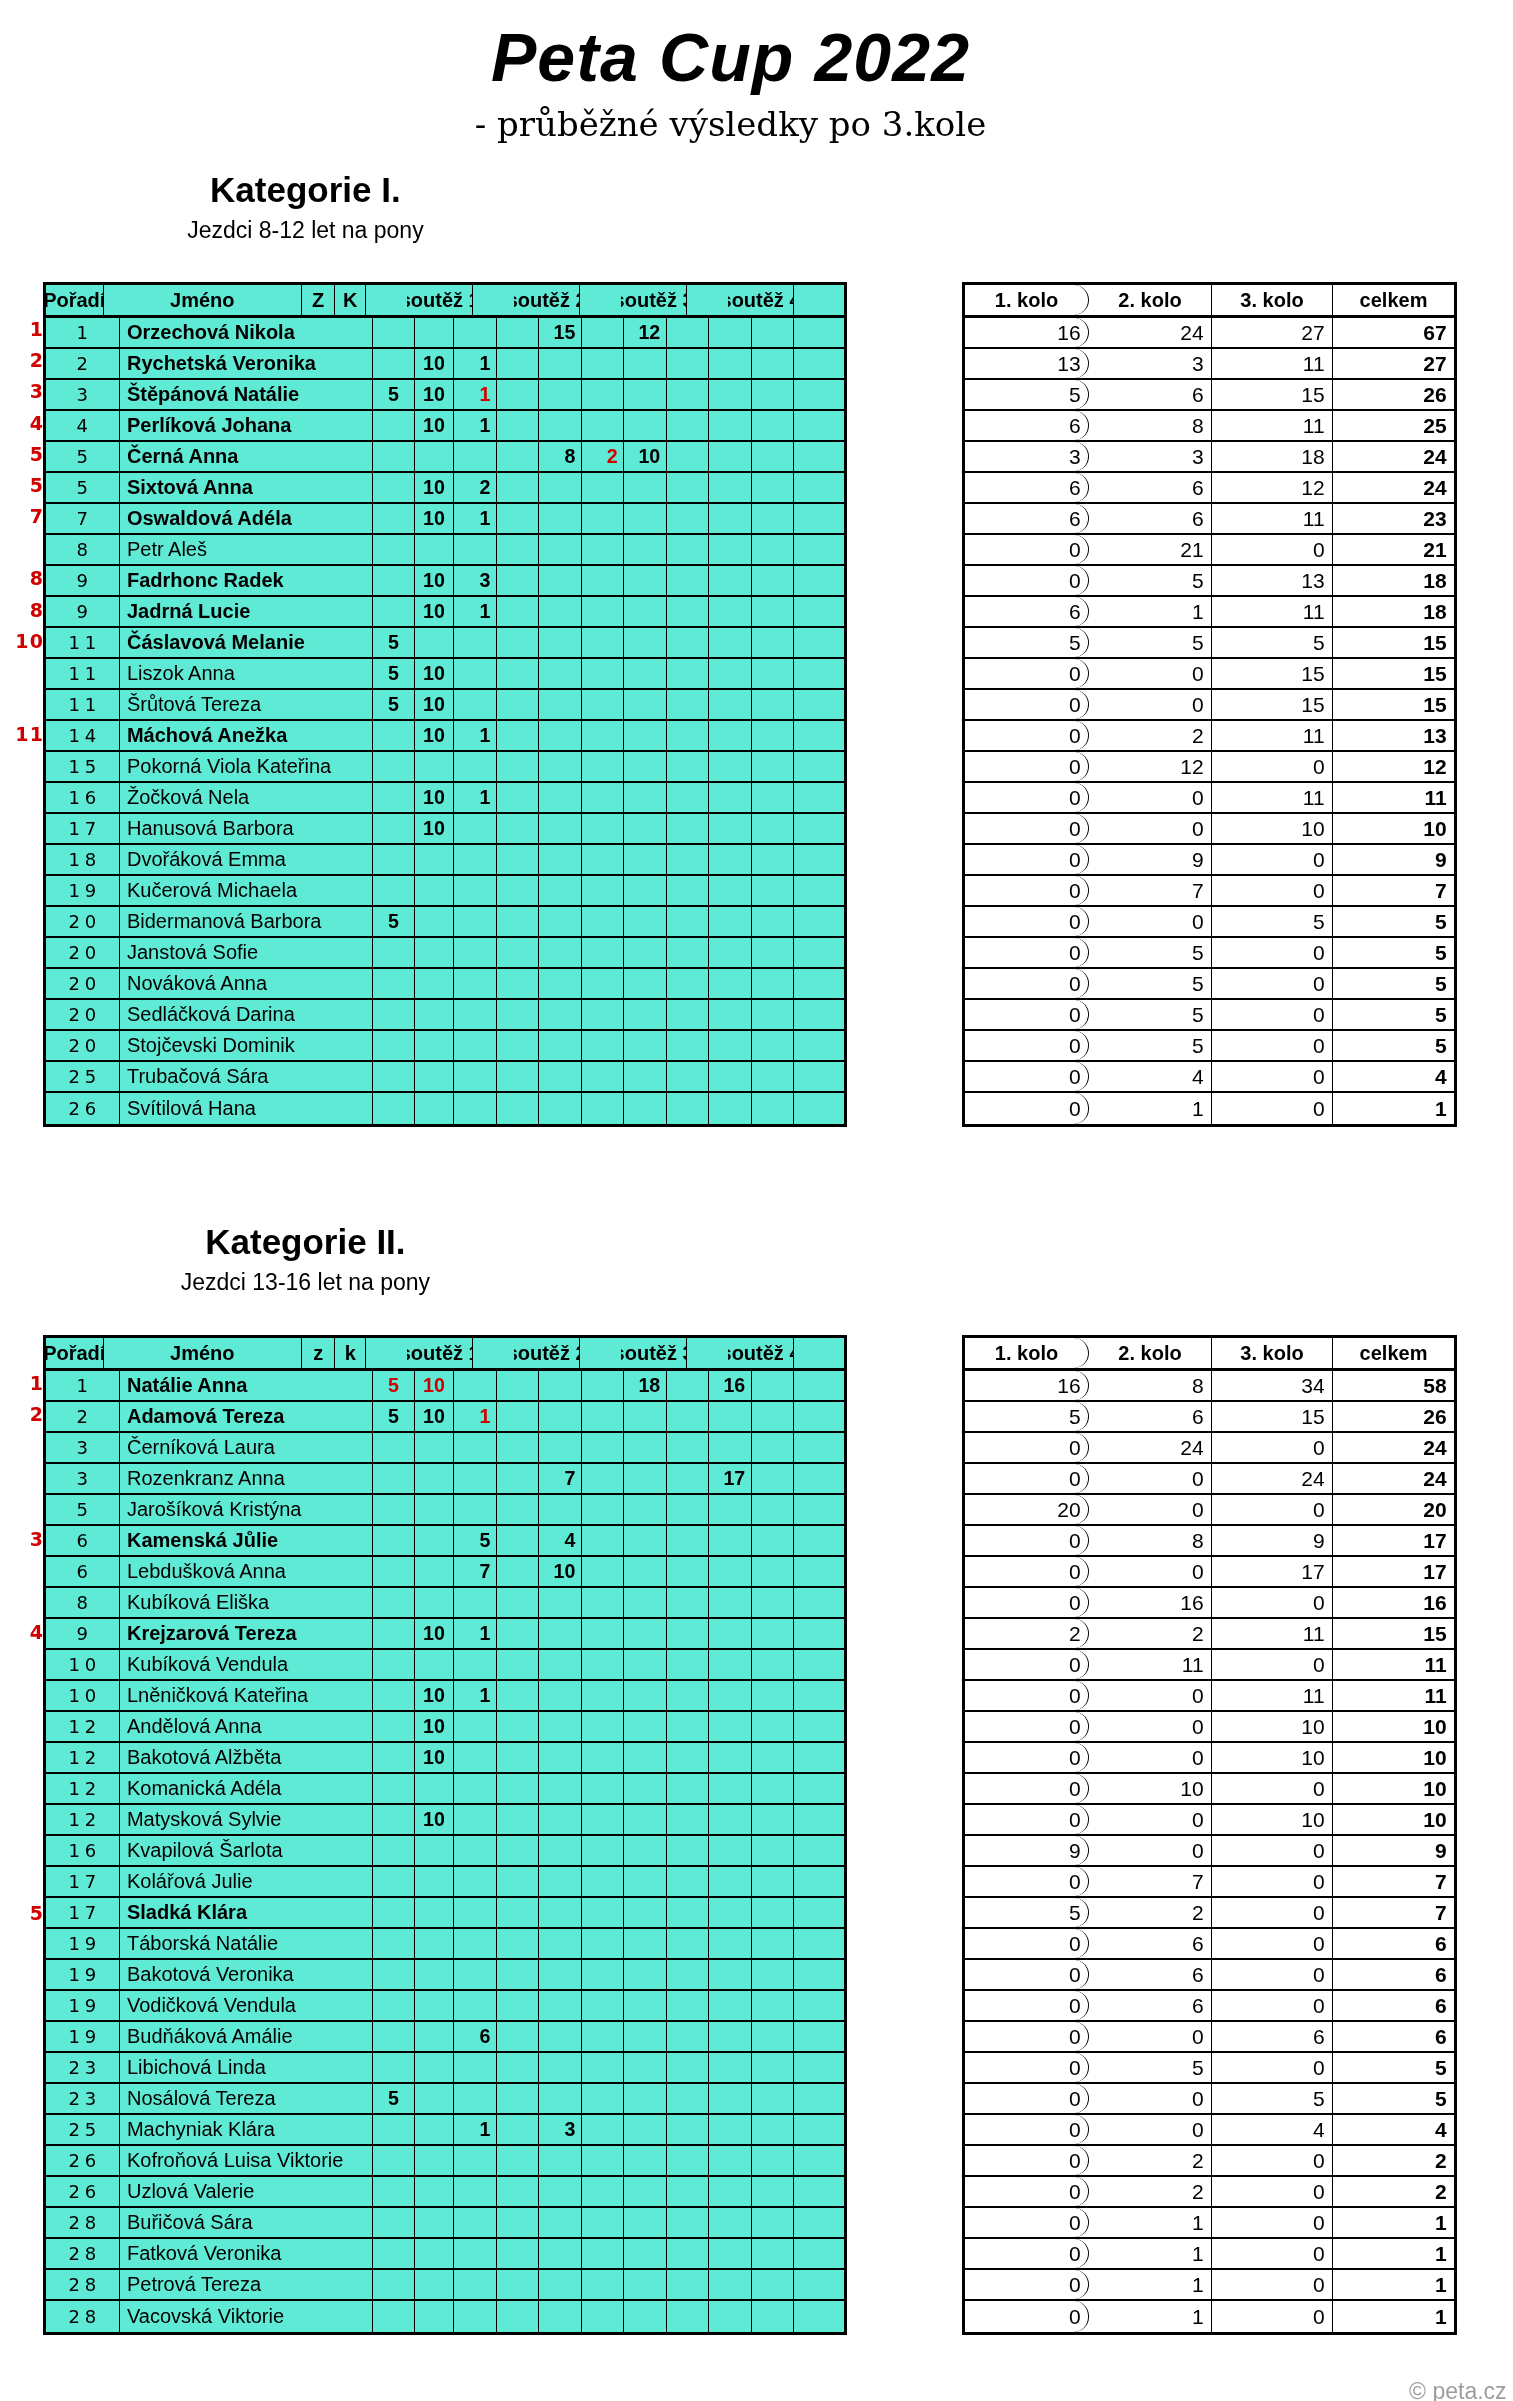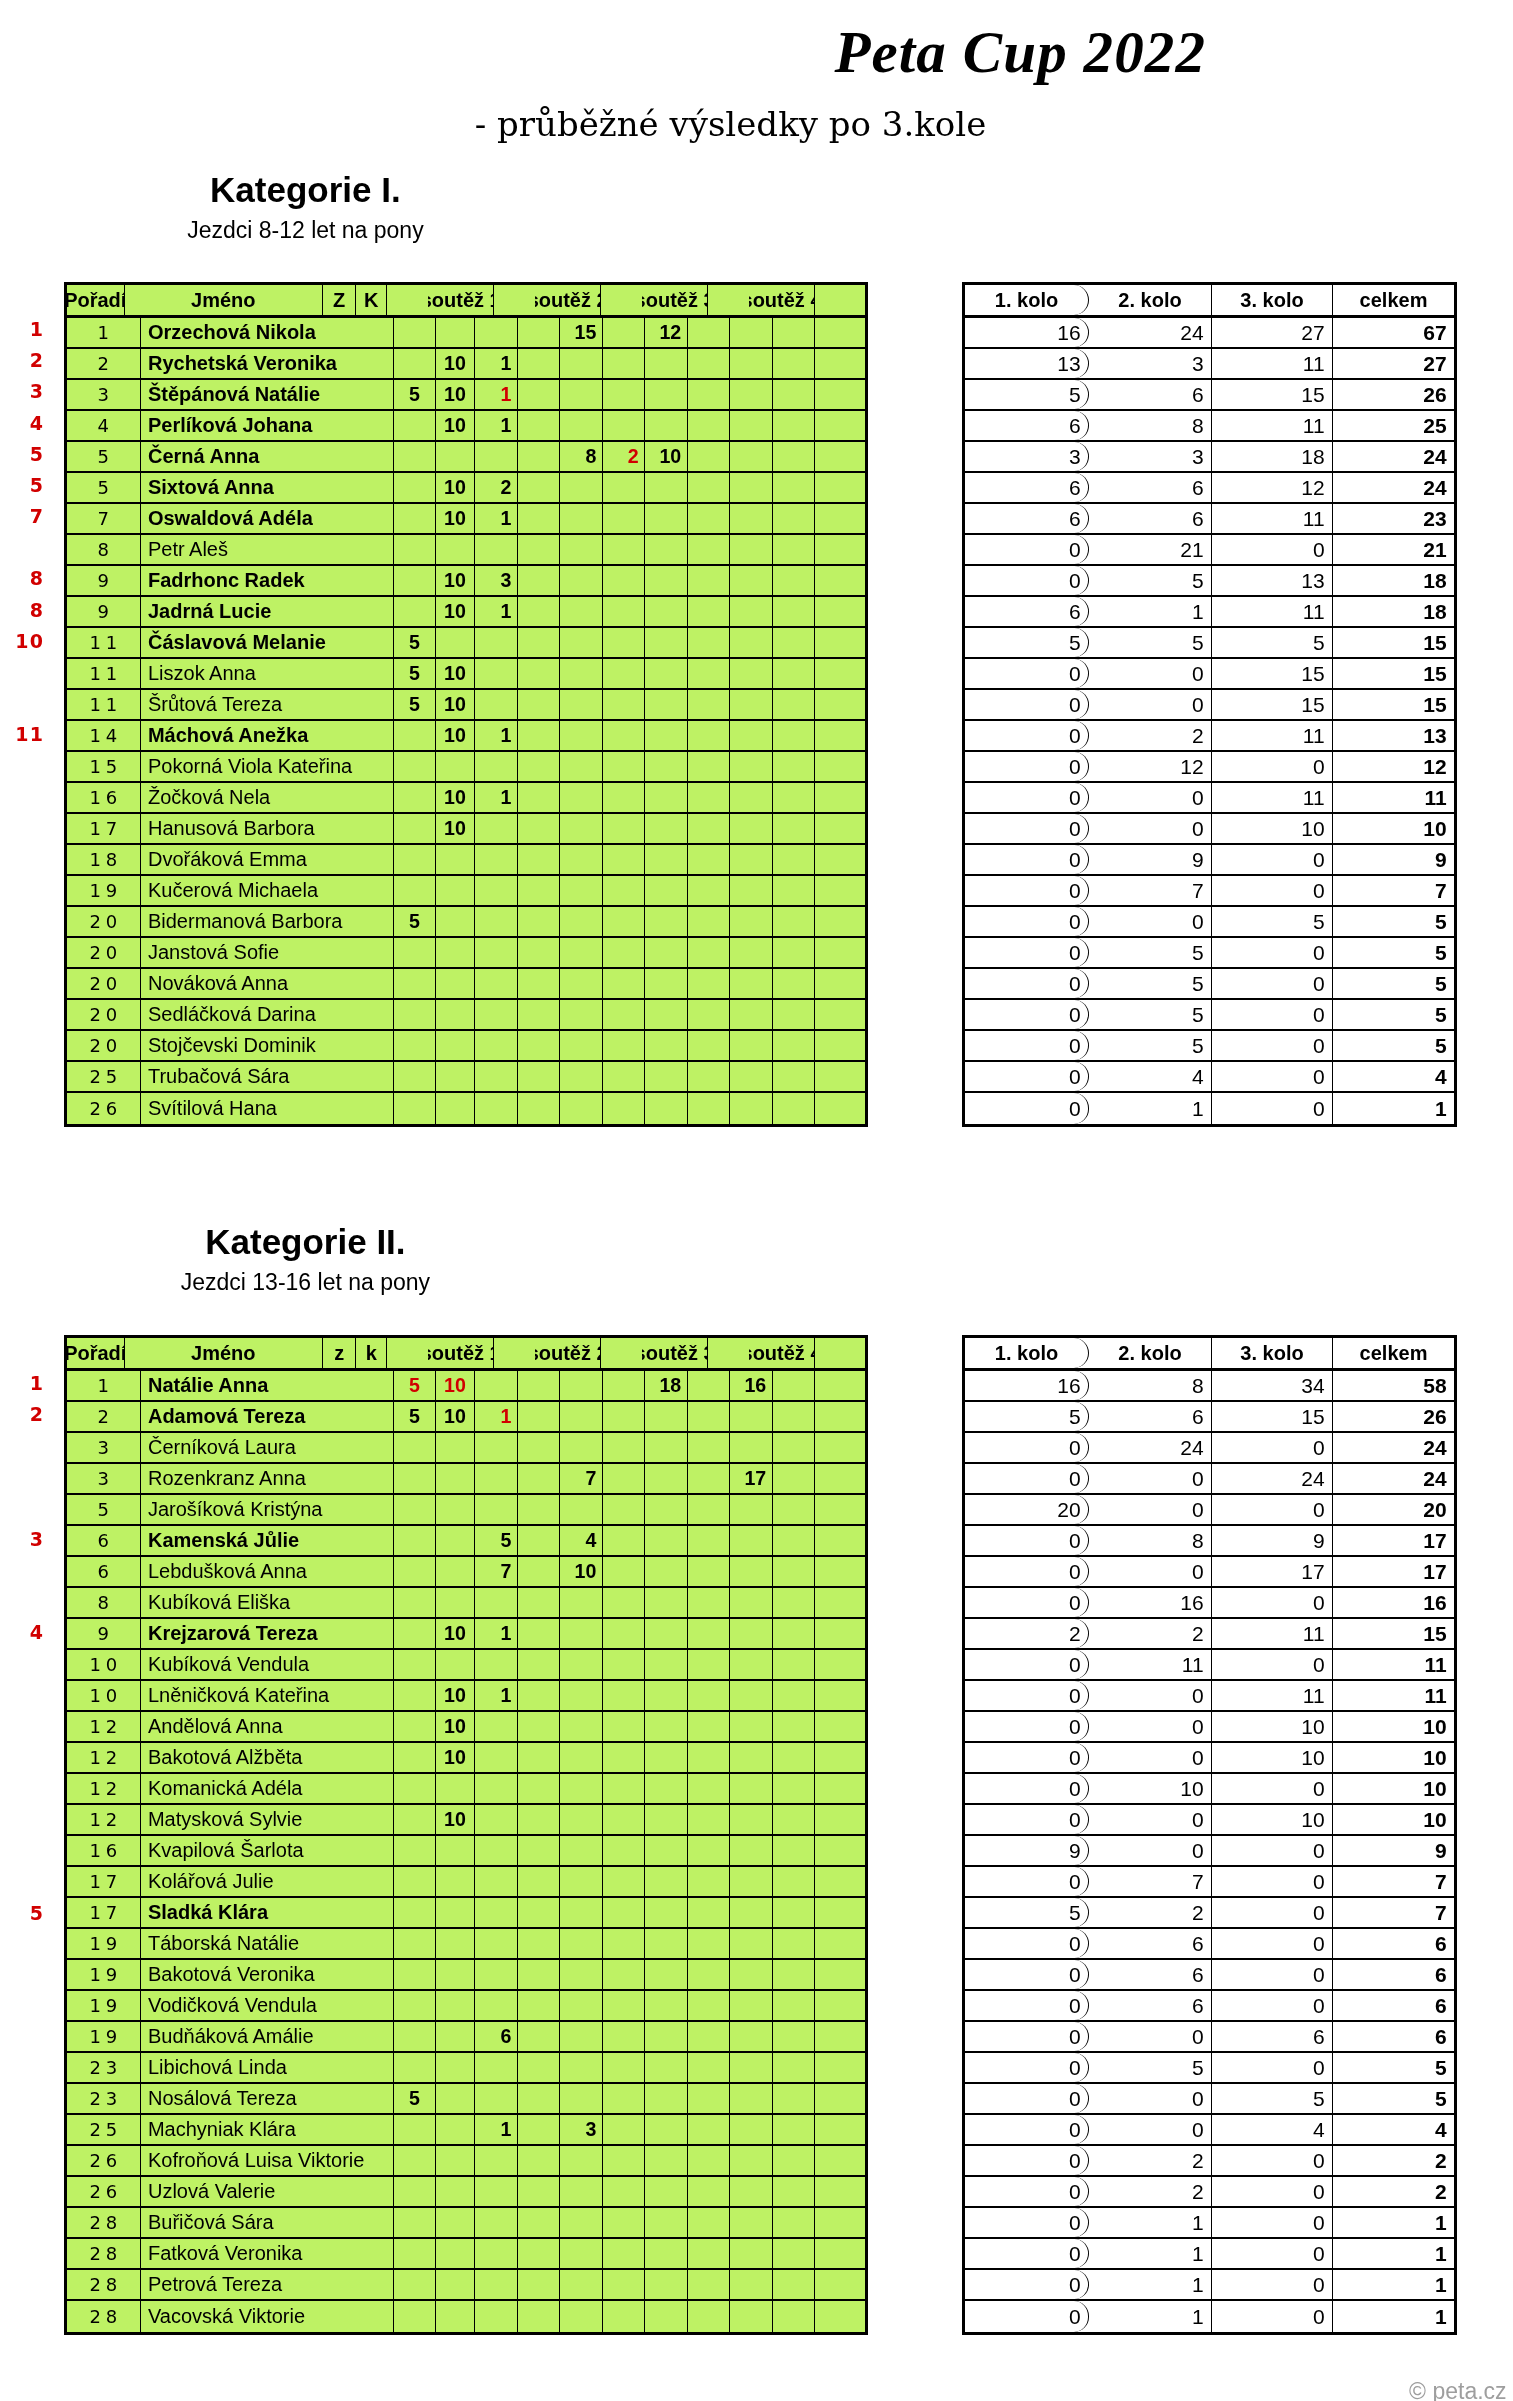--- a/index.html
+++ b/index.html
@@ -1,30 +1,30 @@
 <!DOCTYPE html>
 <html style="font-size:8.5px"><head>
 <meta charset="utf-8">
 <style>
   html,body{margin:0;padding:0;}
   body{width:1514px;height:2401px;background:#ffffff;position:relative;
        font-family:"Liberation Sans",sans-serif;color:#000;}
-  .title{position:absolute;left:255px;top:20px;width:951px;text-align:right;
-         font-family:Liberation Serif, serif;font-style:italic;font-weight:bold;
-         font-size:59px;line-height:1.1;letter-spacing:1.1px;}
+  .title{position:absolute;left:255px;top:20px;width:951px;text-align:center;
+         font-family:Liberation Sans, sans-serif;font-style:italic;font-weight:bold;
+         font-size:68px;line-height:1.1;letter-spacing:1.1px;}
   .subtitle{position:absolute;left:255px;top:104px;width:951px;text-align:center;
             font-family:"DejaVu Serif",serif;font-size:34px;}
   .cat-head{position:absolute;left:-11.6px;width:634px;text-align:center;}
   .cat1 .cat-head{top:170px;}
   .cat2 .cat-head{top:1222px;}
   .cat-head .h{font-size:35px;font-weight:bold;margin:0;}
   .cat-head .sub{font-size:23px;margin-top:7.4px;}
 
-  .main-table{position:absolute;left:64px;width:804px;border:3.2px solid #000;
-              background:#bef264;box-sizing:border-box;}
+  .main-table{position:absolute;left:43px;width:804px;border:3.2px solid #000;
+              background:#5eead4;box-sizing:border-box;}
   .ktable{position:absolute;left:962px;width:495px;border:3.2px solid #000;
           background:#fff;box-sizing:border-box;}
   .cat1 .main-table,.cat1 .ktable{top:282px;}
   .cat2 .main-table,.cat2 .ktable{top:1335px;}
 
   .trow{display:flex;height:31px;border-bottom:2.1px solid #000;box-sizing:border-box;}
   .trow.header{height:33px;border-bottom:3.2px solid #000;}
   .trow:last-child{border-bottom:none;}
 
   .cell{border-right:1.6px solid #000;box-sizing:border-box;display:flex;

